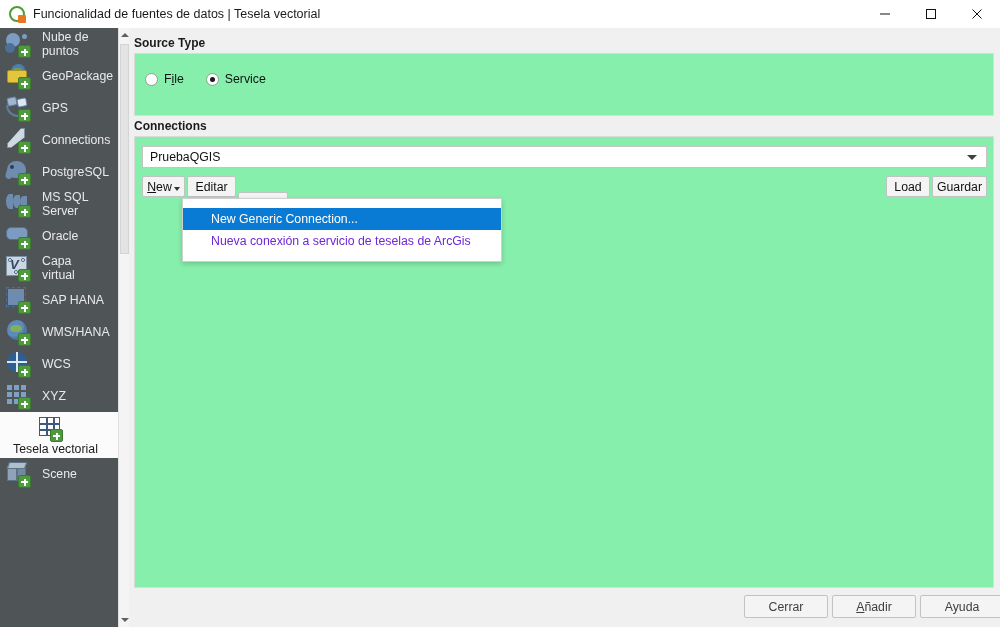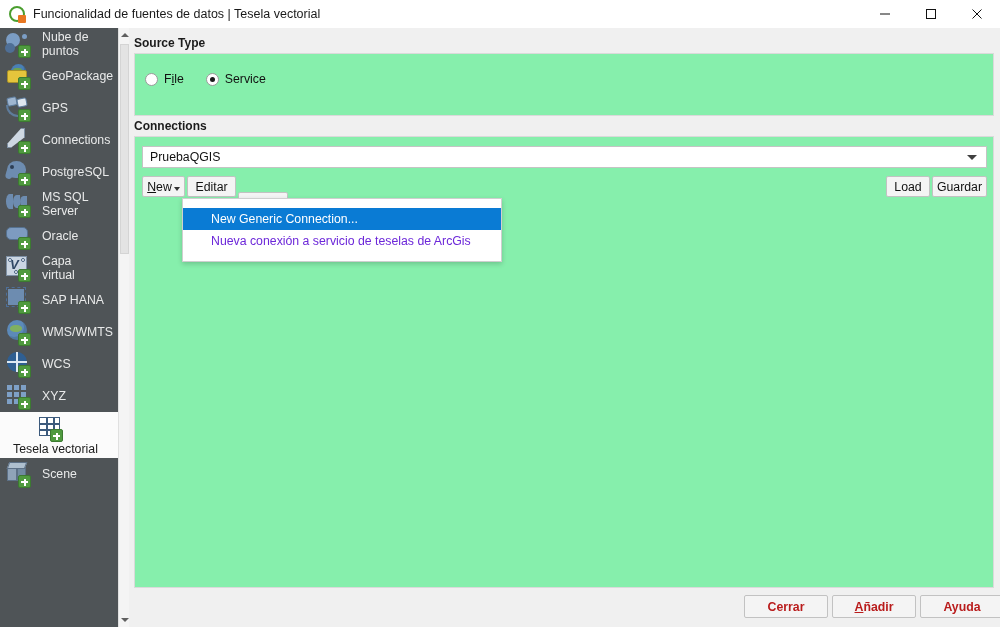--- a/index.html
+++ b/index.html
@@ -233,22 +233,22 @@
     height: 22px; display: flex; align-items: center;
     padding-left: 28px; font-size: 12.3px; color: #6d28d9;
   }
   .menu-item.active { background: #0a7bd4; color: #ffffff; }
 
   
   #bottom-bar { position: absolute; left: 0; top: 567px; width: 871px; height: 32px; }
   .bbtn {
     position: absolute; top: 0; height: 23px; width: 84px;
     background: #f4f4f4; border: 1px solid #c2c2c2; border-radius: 2px;
-    font-size: 12.3px; color: #b91c1c;
-    display: flex; align-items: center; justify-content: center; font-weight: bold;
+    font-size: 12.3px; color: #404040;
+    display: flex; align-items: center; justify-content: center;
   }
   #b-close { left: 615px; }
   #b-add   { left: 703px; }
   #b-help  { left: 791px; }
 </style>
 </head>
 <body>
 
 <div id="titlebar">
   <div id="title-icon">
@@ -362,21 +362,21 @@
         <i class="plus"></i>
     </span>
     <span class="side-label">SAP HANA</span>
   </div>
 
   <div class="side-item">
     <span class="side-ico ic-globe">
       <i class="g"></i>
         <i class="plus"></i>
     </span>
-    <span class="side-label">WMS/WMTS</span>
+    <span class="side-label">WMS/HANA</span>
   </div>
 
 
   <div class="side-item">
     <span class="side-ico ic-wcs">
       <i class="g3"></i>
         <i class="plus"></i>
     </span>
     <span class="side-label">WCS</span>
   </div>

